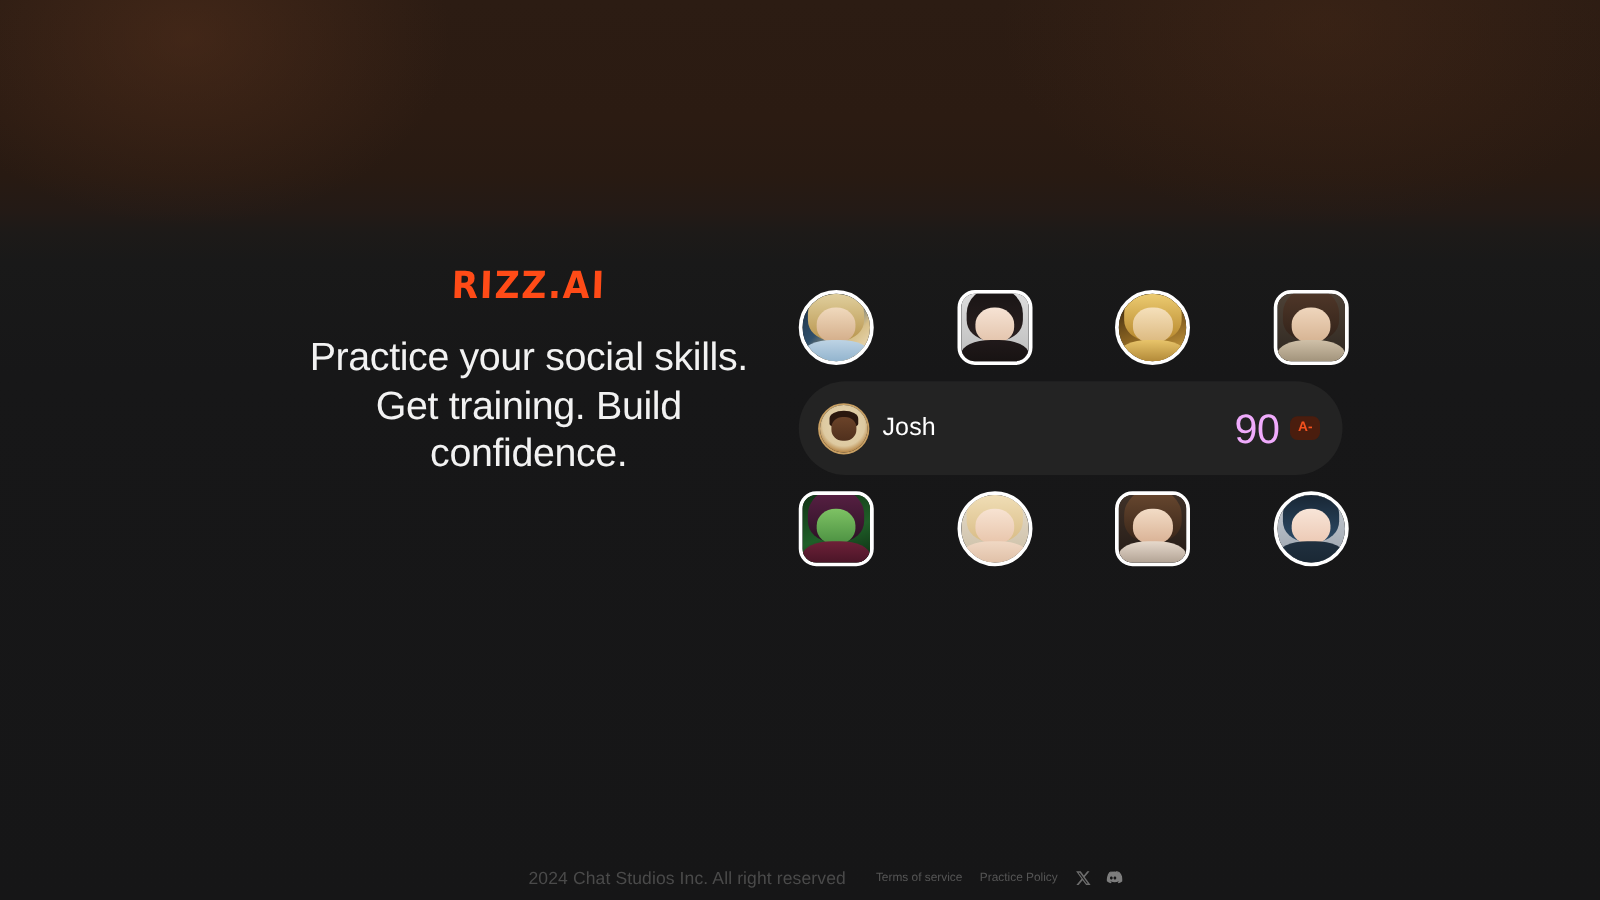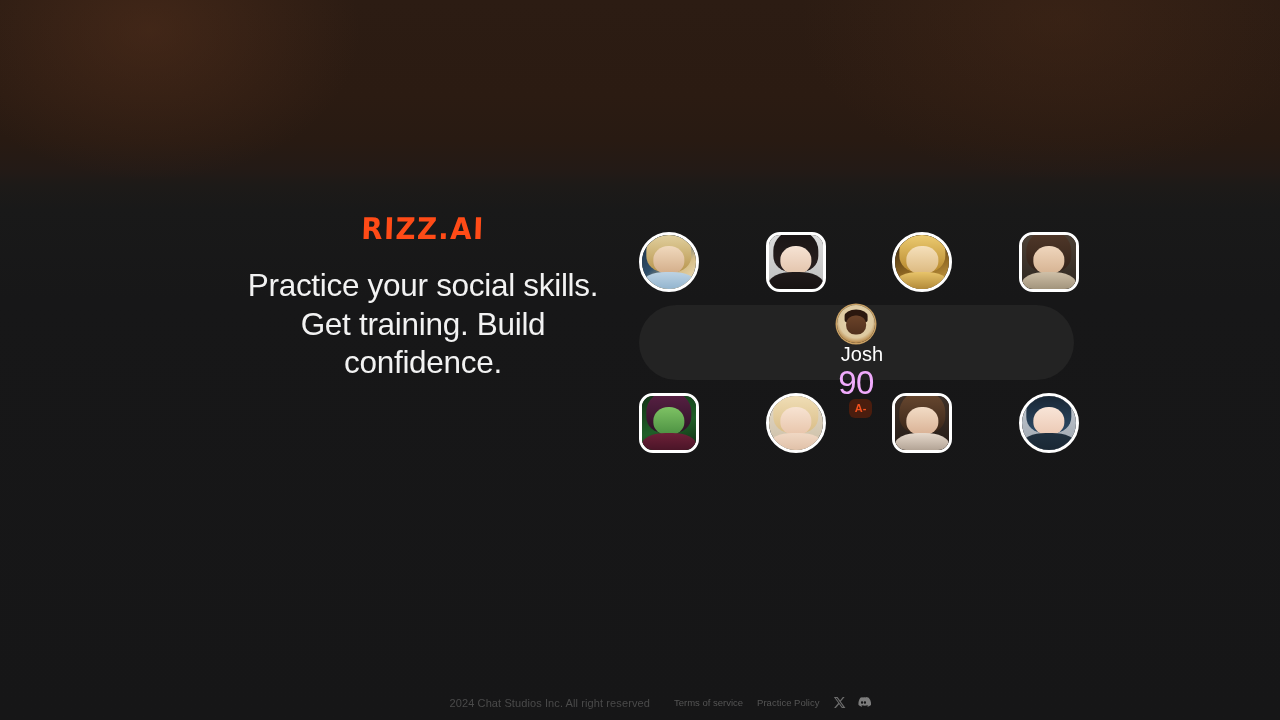--- a/index.html
+++ b/index.html
@@ -102,21 +102,20 @@
   .p-body{position:absolute;left:50%;bottom:-14%;width:100%;height:46%;transform:translateX(-50%);border-radius:44% 44% 0 0;}
 
   .card{
     margin-top:12px;
     width:435px;height:75px;
     background:#232323;
     border-radius:38px;
     display:flex;align-items:center;
     box-sizing:border-box;
     padding:0 18px 0 17px;
-    flex-direction:column;
   }
   .card-avatar{
     width:38px;height:38px;border-radius:50%;
     background:radial-gradient(circle at 50% 42%, #e8d9b6 0%, #ddc9a0 58%, #b98b4e 74%, #6b3a1e 88%, #3c1d10 100%);
     position:relative;flex:0 0 auto;
     box-shadow:0 0 0 1.5px #c9a063;
     overflow:hidden;
   }
   .ca-face{position:absolute;left:50%;top:52%;width:52%;height:50%;transform:translate(-50%,-50%);border-radius:46%;background:linear-gradient(180deg,#6b4329,#50301d);}
   .ca-hair{position:absolute;left:50%;top:30%;width:60%;height:34%;transform:translate(-50%,-50%);border-radius:50% 50% 20% 20%;background:#2a170e;}
@@ -137,21 +136,21 @@
     padding:4px 6px 4px 6px;
     line-height:1;
   }
 
   
   .footer{
     position:absolute;left:0;bottom:10px;width:1280px;
     display:flex;justify-content:center;align-items:center;
     gap:0;
   }
-  .foot-copy{color:#4a4a4a;font-size:11px;letter-spacing:0.1px;margin-left:41px;}
+  .foot-copy{color:#4a4a4a;font-size:14px;letter-spacing:0.1px;margin-left:41px;}
   .foot-links{display:flex;align-items:flex-start;gap:14px;margin-left:24px;}
   .foot-link{color:#555555;font-size:9.5px;text-decoration:none;cursor:pointer;}
   .soc{display:flex;align-items:center;gap:10px;margin-left:14px;}
   .soc svg{display:block;}
 </style>
 </head>
 <body>
 
 <div class="page">
 

